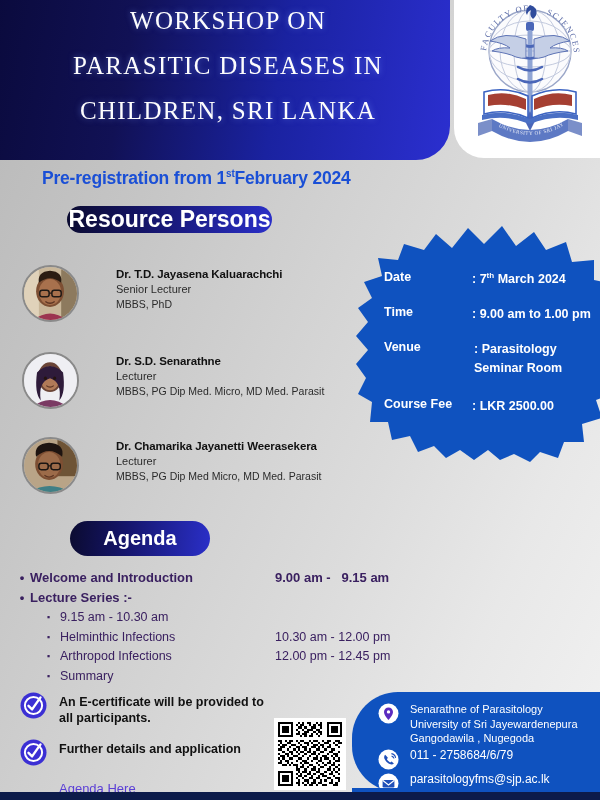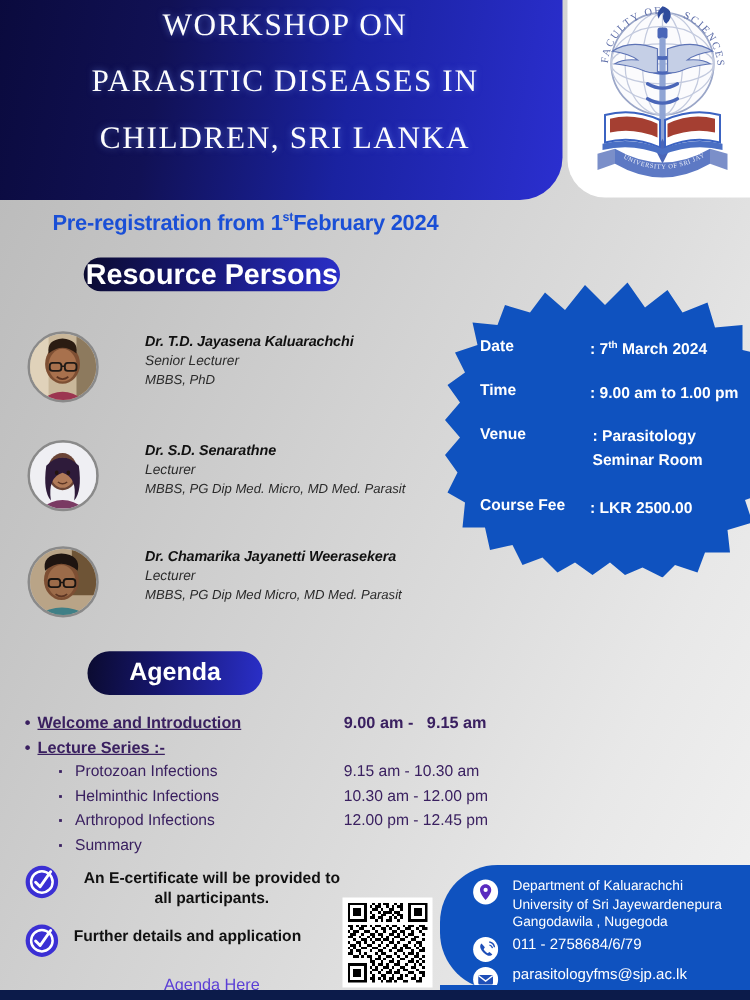--- a/index.html
+++ b/index.html
@@ -55,21 +55,21 @@
   .person{ position:absolute; display:flex; align-items:flex-start; }
   .p1{ left:22px; top:265px; }
   .p2{ left:22px; top:352px; }
   .p3{ left:22px; top:437px; }
   .avatar{
     width:57px; height:57px; border-radius:50%;
     border:2px solid #8a8a8a; overflow:hidden; flex:0 0 57px;
     position:relative;
   }
   .avatar svg{ width:100%; height:100%; display:block; }
-  .pinfo{ margin-left:37px; padding-top:3px;font-style:italic; }
+  .pinfo{ margin-left:37px; padding-top:3px; }
   .pname{ font-size:11.5px; font-weight:bold; color:#111; letter-spacing:-.1px; }
   .prole{ font-size:11px; color:#2b2b2b; margin-top:3px; }
   .pquals{ font-size:10.5px; color:#2b2b2b; margin-top:3px; }
 
   
   .burst{ position:absolute; left:356px; top:222px; width:256px; height:240px; }
   .burst svg{ width:100%; height:100%; display:block; }
   .burst-content{
     position:absolute; left:0; top:0; width:100%; height:100%;
     padding:48px 0 0 28px; color:#fff;
@@ -78,28 +78,28 @@
   .blabel{ width:88px; flex:0 0 88px; }
   .bval{ white-space:pre-line; line-height:1.45; }
   .bval sup{ font-size:8px; vertical-align:super; }
   .brow.venue{ margin-bottom:20px; }
   .brow.venue .bval{ padding-left:2px; }
 
   
   .agenda{ position:absolute; left:14px; top:568px; width:460px; font-size:13px; }
   .ag-main{ display:flex; color:#3a2060; font-weight:bold; line-height:20px; }
   .ag-main .dot{ width:16px; flex:0 0 16px; text-align:center; }
-  .ag-main .lbl{ width:245px; flex:0 0 245px;text-decoration:underline; }
+  .ag-main .lbl{ width:245px; flex:0 0 245px; }
   .ag-sub{ display:flex; color:#3a2060; line-height:19.5px; font-size:12.5px; }
   .ag-sub .sq{ width:46px; flex:0 0 46px; text-align:right; padding-right:10px; font-size:9px; }
   .ag-sub .lbl{ width:215px; flex:0 0 215px; }
   .ag-time{ white-space:pre; }
 
   
-  .check-block{ position:absolute; left:20px; top:692px; width:260px;text-align:center; }
+  .check-block{ position:absolute; left:20px; top:692px; width:260px; }
   .chk-row{ display:flex; align-items:flex-start; margin-bottom:13px; }
   .chk-icon{ width:27px; height:27px; flex:0 0 27px; margin-right:12px; }
   .chk-icon svg{ width:100%; height:100%; display:block; }
   .chk-text{ font-size:12.5px; font-weight:bold; color:#111; line-height:16px; padding-top:2px; }
   .click-here{
     margin-left:39px; margin-top:-4px; display:inline-block;
     font-size:13px; color:#5b3fd6; text-decoration:underline;
   }
 
   
@@ -298,21 +298,20 @@
     <div class="lbl">Welcome and Introduction</div>
     <div class="ag-time">9.00 am -   9.15 am</div>
   </div>
   <div class="ag-main">
     <div class="dot">•</div>
     <div class="lbl">Lecture Series :-</div>
     <div class="ag-time"></div>
   </div>
   <div class="ag-sub">
     <div class="sq">▪</div>
-    <div class="lbl">Protozoan Infections</div>
     <div class="ag-time">9.15 am - 10.30 am</div>
   </div>
   <div class="ag-sub">
     <div class="sq">▪</div>
     <div class="lbl">Helminthic Infections</div>
     <div class="ag-time">10.30 am - 12.00 pm</div>
   </div>
   <div class="ag-sub">
     <div class="sq">▪</div>
     <div class="lbl">Arthropod Infections</div>
@@ -396,21 +395,21 @@
 <div class="contact">
   <div class="c-row addr">
     <div class="c-icon">
       <svg viewBox="0 0 21 21" xmlns="http://www.w3.org/2000/svg">
         <circle cx="10.5" cy="10.5" r="10" fill="#ffffff"></circle>
         <path d="M10.5 4.4 c-2.5 0 -4.5 2 -4.5 4.5 c0 3.4 4.5 8 4.5 8 s4.5 -4.6 4.5 -8 c0 -2.5 -2 -4.5 -4.5 -4.5 z" fill="#5b2bbf"></path>
         <circle cx="10.5" cy="8.9" r="1.7" fill="#ffffff"></circle>
       </svg>
     </div>
     <div class="c-text">
-      <div>Department of Kaluarachchi</div>
+      <div>Senarathne of Parasitology</div>
       <div>University of Sri Jayewardenepura</div>
       <div>Gangodawila , Nugegoda</div>
     </div>
   </div>
   <div class="c-row phone">
     <div class="c-icon">
       <svg viewBox="0 0 21 21" xmlns="http://www.w3.org/2000/svg">
         <circle cx="10.5" cy="10.5" r="10" fill="#ffffff"></circle>
         <path d="M7.2 5.8 c-1.1 1 -1.4 2.6 -0.6 4.2 c1 2.1 3 4.1 5.1 5.1 c1.6 0.8 3.2 0.5 4.2 -0.6 l-2.3 -2 l-1.5 1 c-1.2 -0.7 -2.5 -2 -3.2 -3.2 l1 -1.5 z" fill="#1f4fb8"></path>
         <path d="M13.4 4.6 q3.6 0.6 4.2 4.2" fill="none" stroke="#1f4fb8" stroke-width="1.1"></path>

